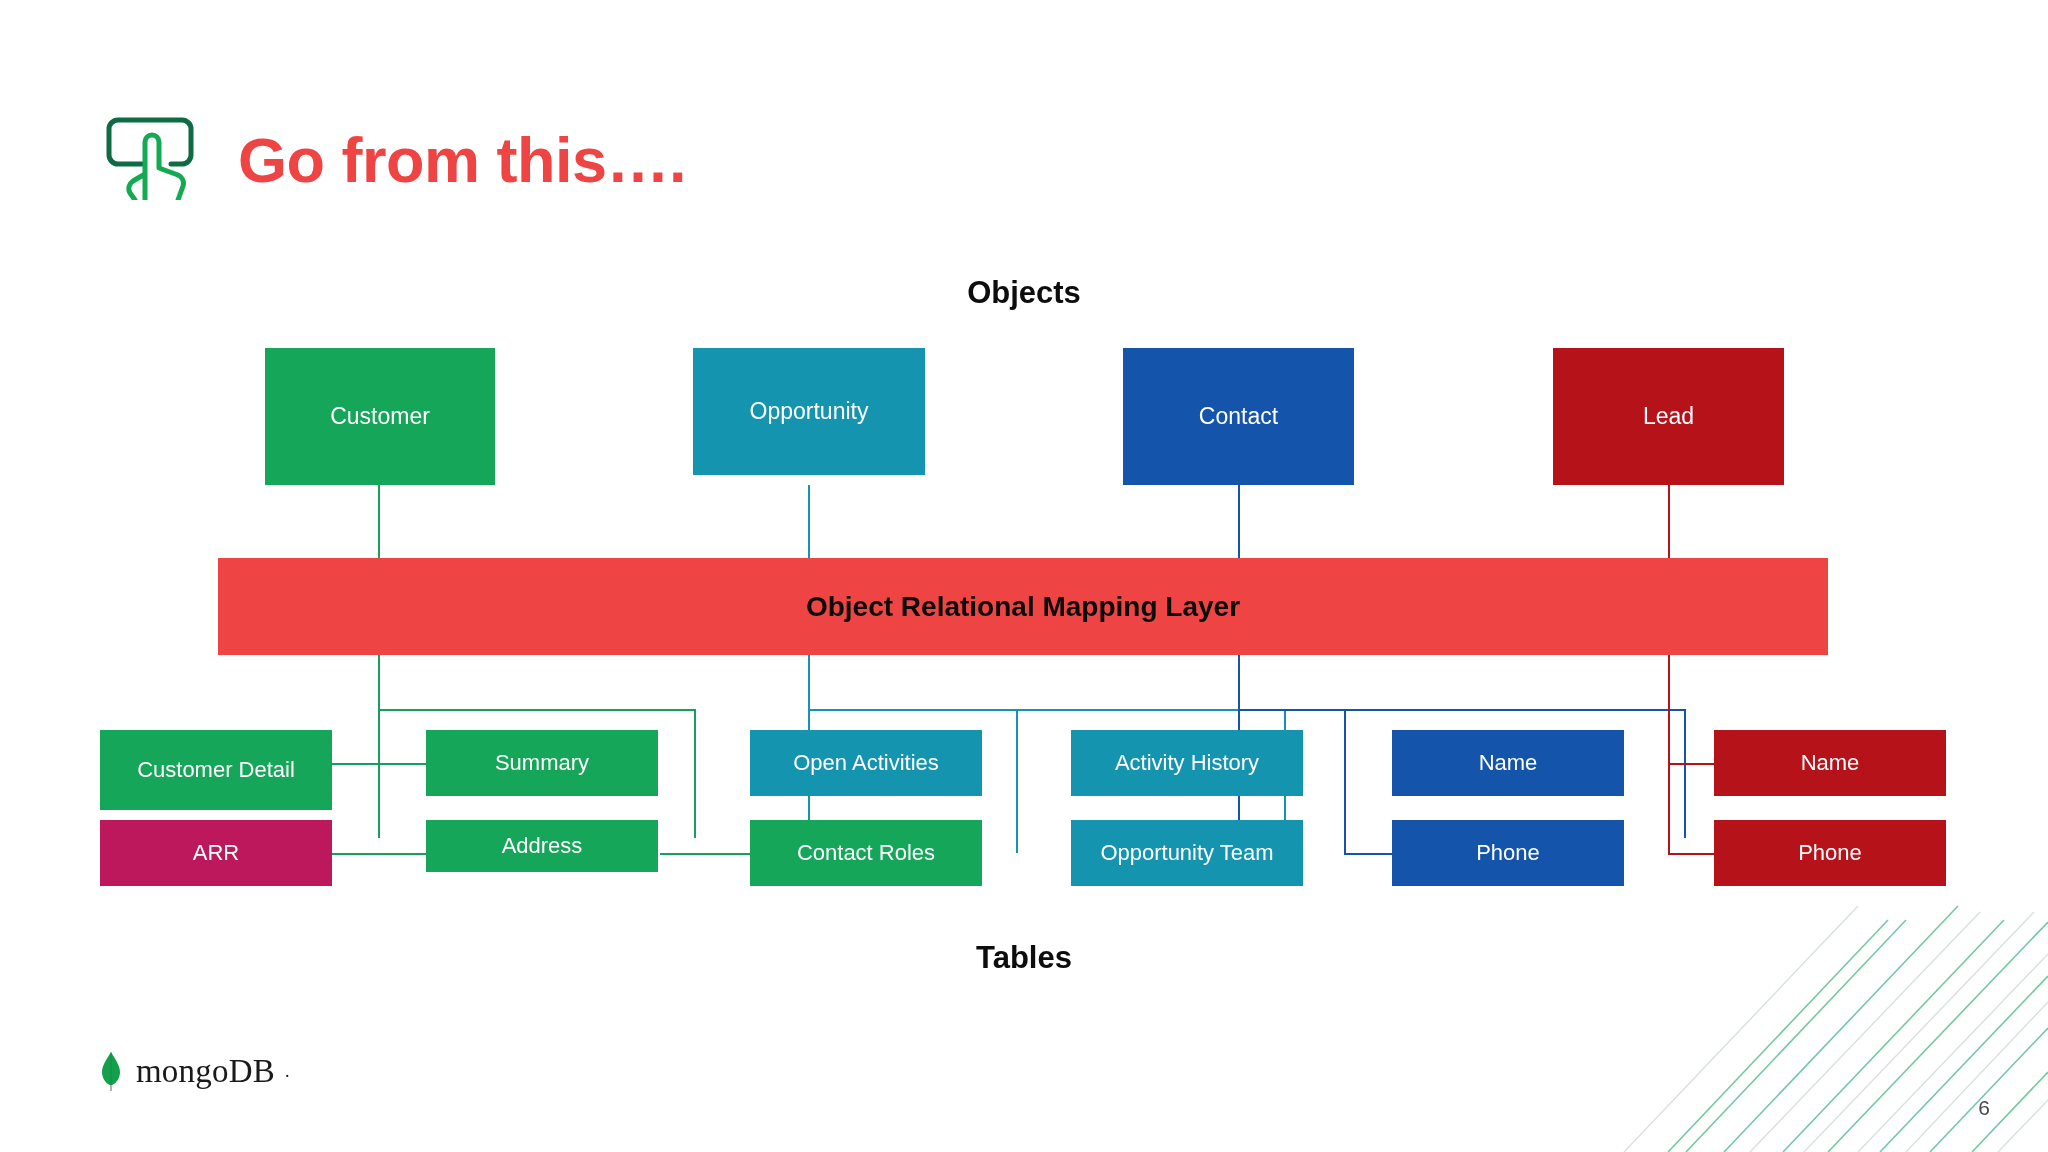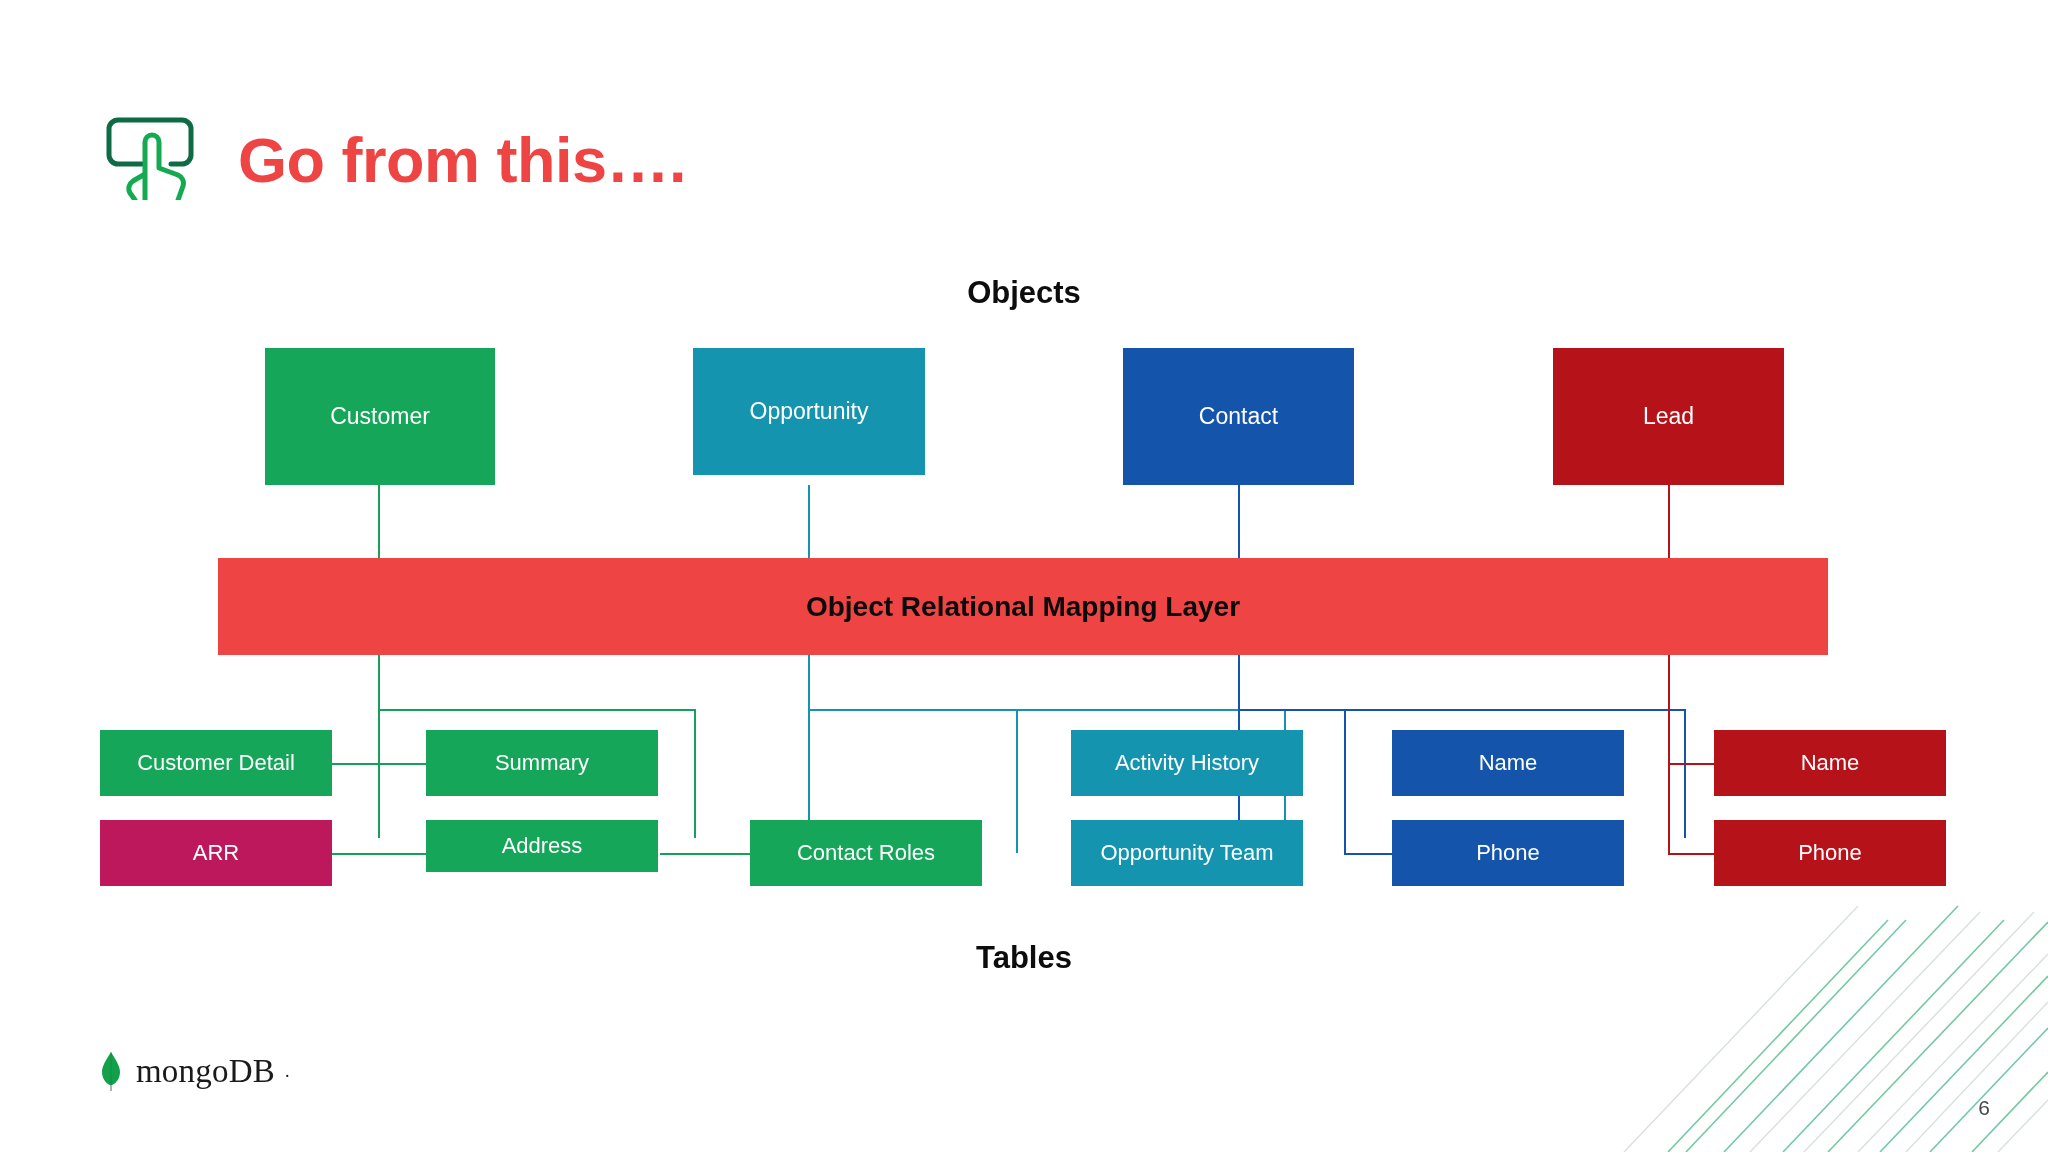--- a/index.html
+++ b/index.html
@@ -144,33 +144,36 @@
   <div class="box obj" style="left:693px;  top:348px; width:232px; height:127px; background:#1594b0;">
     <span>Opportunity</span>
   </div>
   <div class="box obj" style="left:1123px; top:348px; width:231px; height:137px; background:#1455ab;">
     <span>Contact</span>
   </div>
   <div class="box obj" style="left:1553px; top:348px; width:231px; height:137px; background:#b51319;">
     <span>Lead</span>
   </div>
 
-  <div class="box" style="left:100px; top:730px; width:232px; height:66px; background:#16a65a;">
+  <div class="box" style="left:100px; top:730px; width:232px; height:80px; background:#16a65a;">
     <span>Customer Detail</span>
   </div>
   <div class="box" style="left:426px; top:730px; width:232px; height:66px; background:#16a65a;justify-content:center;">
     <span>Summary</span>
   </div>
   <div class="box" style="left:100px; top:820px; width:232px; height:66px; background:#be185d;">
     <span>ARR</span>
   </div>
   <div class="box" style="left:426px; top:820px; width:232px; height:52px; background:#16a65a;">
     <span>Address</span>
   </div>
 
+  <div class="box" style="left:750px;  top:730px; width:232px; height:66px; background:#1594b0;">
+    <span>Open Activities</span>
+  </div>
   <div class="box" style="left:750px;  top:820px; width:232px; height:66px; background:#16a65a;">
     <span>Contact Roles</span>
   </div>
   <div class="box" style="left:1071px; top:730px; width:232px; height:66px; background:#1594b0;">
     <span>Activity History</span>
   </div>
   <div class="box two-line" style="left:1071px; top:820px; width:232px; height:66px; background:#1594b0;">
     <span>Opportunity Team</span>
   </div>
 

